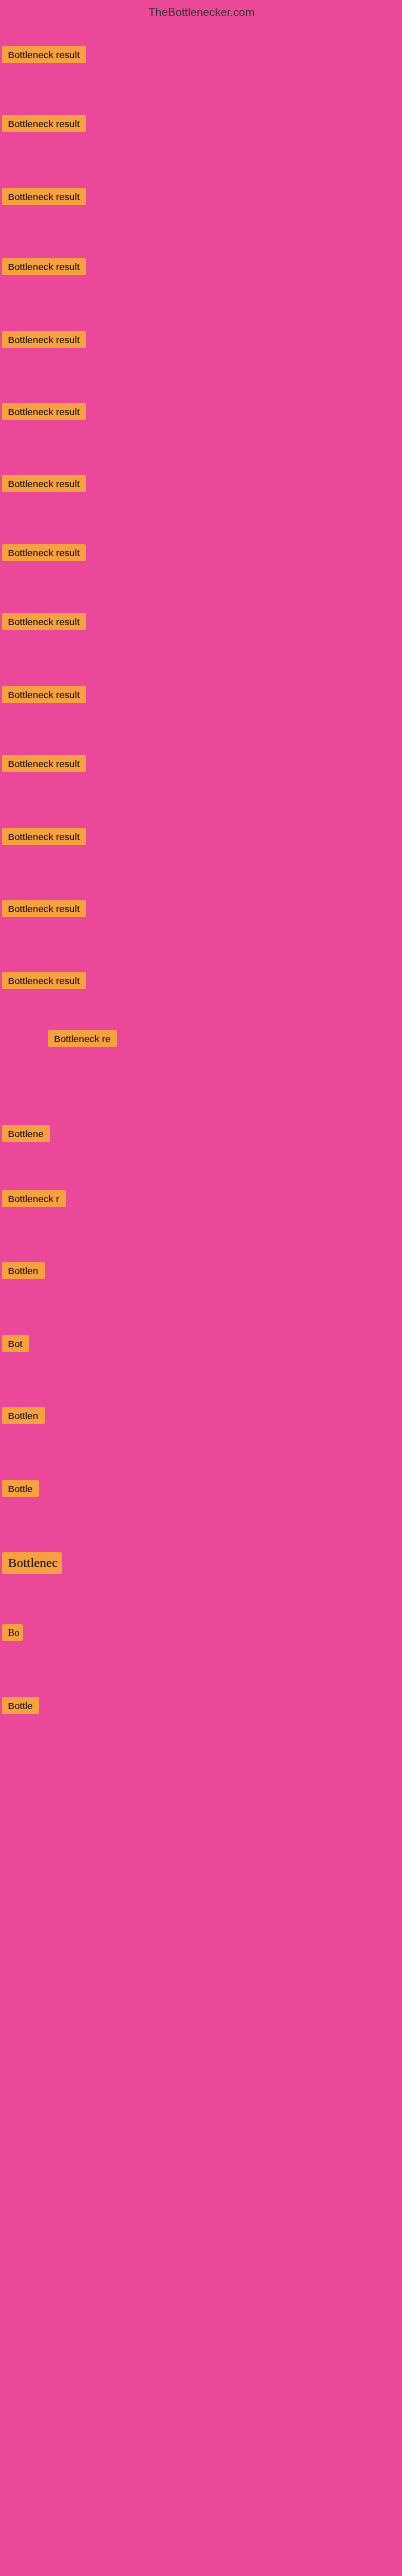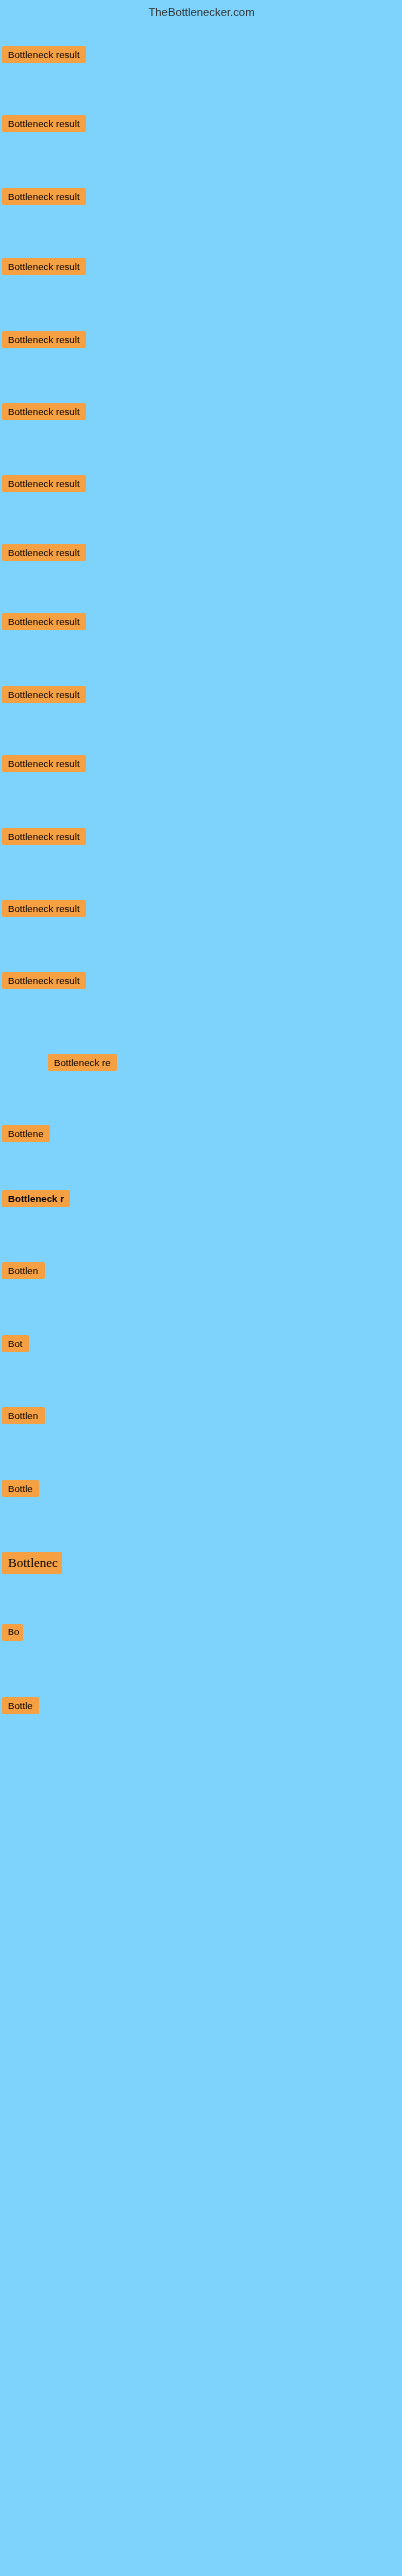--- a/index.html
+++ b/index.html
@@ -18,42 +18,42 @@
       text-align: center;
       font-size: 11.3px;
       color: #333;
       padding: 6.4px 0 3.2px 0;
       font-weight: normal;
     }
   </style>
 </head>
 <body>
 
-<div style="position: relative; width: 403px; min-height: 2576px; background-color: #7dd3fc;">
+<div style="position: relative; width: 403px; min-height: 2576px; background-color: #ec4899;">
 
   <div class="site-title">TheBottlenecker.com</div>
 
 <div style="position: absolute; top: 46px; left: 1.6px;"><span style="display: inline-block; background-color: rgb(245, 160, 66); color: rgb(0, 0, 0); font-size: 9.7px; padding: 3.2px 6.4px; border-radius: 1.6px; white-space: nowrap; overflow: hidden; max-width: 97px; font-family: Arial, sans-serif;">Bottleneck result</span></div>
     <div style="position: absolute; top: 115px; left: 1.6px;"><span style="display: inline-block; background-color: rgb(245, 160, 66); color: rgb(0, 0, 0); font-size: 9.7px; padding: 3.2px 6.4px; border-radius: 1.6px; white-space: nowrap; overflow: hidden; max-width: 97px; font-family: Arial, sans-serif;">Bottleneck result</span></div>
     <div style="position: absolute; top: 188px; left: 1.6px;"><span style="display: inline-block; background-color: rgb(245, 160, 66); color: rgb(0, 0, 0); font-size: 9.7px; padding: 3.2px 6.4px; border-radius: 1.6px; white-space: nowrap; overflow: hidden; max-width: 97px; font-family: Arial, sans-serif;">Bottleneck result</span></div>
     <div style="position: absolute; top: 258px; left: 1.6px;"><span style="display: inline-block; background-color: rgb(245, 160, 66); color: rgb(0, 0, 0); font-size: 9.7px; padding: 3.2px 6.4px; border-radius: 1.6px; white-space: nowrap; overflow: hidden; max-width: 97px; font-family: Arial, sans-serif;">Bottleneck result</span></div>
     <div style="position: absolute; top: 331px; left: 1.6px;"><span style="display: inline-block; background-color: rgb(245, 160, 66); color: rgb(0, 0, 0); font-size: 9.7px; padding: 3.2px 6.4px; border-radius: 1.6px; white-space: nowrap; overflow: hidden; max-width: 97px; font-family: Arial, sans-serif;">Bottleneck result</span></div>
     <div style="position: absolute; top: 403px; left: 1.6px;"><span style="display: inline-block; background-color: rgb(245, 160, 66); color: rgb(0, 0, 0); font-size: 9.7px; padding: 3.2px 6.4px; border-radius: 1.6px; white-space: nowrap; overflow: hidden; max-width: 97px; font-family: Arial, sans-serif;">Bottleneck result</span></div>
     <div style="position: absolute; top: 475px; left: 1.6px;"><span style="display: inline-block; background-color: rgb(245, 160, 66); color: rgb(0, 0, 0); font-size: 9.7px; padding: 3.2px 6.4px; border-radius: 1.6px; white-space: nowrap; overflow: hidden; max-width: 97px; font-family: Arial, sans-serif;">Bottleneck result</span></div>
     <div style="position: absolute; top: 544px; left: 1.6px;"><span style="display: inline-block; background-color: rgb(245, 160, 66); color: rgb(0, 0, 0); font-size: 9.7px; padding: 3.2px 6.4px; border-radius: 1.6px; white-space: nowrap; overflow: hidden; max-width: 97px; font-family: Arial, sans-serif;">Bottleneck result</span></div>
     <div style="position: absolute; top: 613px; left: 1.6px;"><span style="display: inline-block; background-color: rgb(245, 160, 66); color: rgb(0, 0, 0); font-size: 9.7px; padding: 3.2px 6.4px; border-radius: 1.6px; white-space: nowrap; overflow: hidden; max-width: 97px; font-family: Arial, sans-serif;">Bottleneck result</span></div>
     <div style="position: absolute; top: 686px; left: 1.6px;"><span style="display: inline-block; background-color: rgb(245, 160, 66); color: rgb(0, 0, 0); font-size: 9.7px; padding: 3.2px 6.4px; border-radius: 1.6px; white-space: nowrap; overflow: hidden; max-width: 97px; font-family: Arial, sans-serif;">Bottleneck result</span></div>
     <div style="position: absolute; top: 755px; left: 1.6px;"><span style="display: inline-block; background-color: rgb(245, 160, 66); color: rgb(0, 0, 0); font-size: 9.7px; padding: 3.2px 6.4px; border-radius: 1.6px; white-space: nowrap; overflow: hidden; max-width: 97px; font-family: Arial, sans-serif;">Bottleneck result</span></div>
     <div style="position: absolute; top: 828px; left: 1.6px;"><span style="display: inline-block; background-color: rgb(245, 160, 66); color: rgb(0, 0, 0); font-size: 9.7px; padding: 3.2px 6.4px; border-radius: 1.6px; white-space: nowrap; overflow: hidden; max-width: 97px; font-family: Arial, sans-serif;">Bottleneck result</span></div>
     <div style="position: absolute; top: 900px; left: 1.6px;"><span style="display: inline-block; background-color: rgb(245, 160, 66); color: rgb(0, 0, 0); font-size: 9.7px; padding: 3.2px 6.4px; border-radius: 1.6px; white-space: nowrap; overflow: hidden; max-width: 97px; font-family: Arial, sans-serif;">Bottleneck result</span></div>
     <div style="position: absolute; top: 972px; left: 1.6px;"><span style="display: inline-block; background-color: rgb(245, 160, 66); color: rgb(0, 0, 0); font-size: 9.7px; padding: 3.2px 6.4px; border-radius: 1.6px; white-space: nowrap; overflow: hidden; max-width: 95px; font-family: Arial, sans-serif;">Bottleneck result</span></div>
-    <div style="position: absolute; top: 1054px; left: 1.6px; padding-left: 46px;"><span style="display: inline-block; background-color: rgb(245, 160, 66); color: rgb(0, 0, 0); font-size: 9.7px; padding: 3.2px 6.4px; border-radius: 1.6px; white-space: nowrap; overflow: hidden; max-width: 72px; font-family: Arial, sans-serif;">Bottleneck re</span></div>
+    <div style="position: absolute; top: 1030px; left: 1.6px; padding-left: 46px;"><span style="display: inline-block; background-color: rgb(245, 160, 66); color: rgb(0, 0, 0); font-size: 9.7px; padding: 3.2px 6.4px; border-radius: 1.6px; white-space: nowrap; overflow: hidden; max-width: 72px; font-family: Arial, sans-serif;">Bottleneck re</span></div>
     <div style="position: absolute; top: 1117px; left: 1.6px;"><span style="display: inline-block; background-color: rgb(245, 160, 66); color: rgb(0, 0, 0); font-size: 9.7px; padding: 3.2px 6.4px; border-radius: 1.6px; white-space: nowrap; overflow: hidden; max-width: 56px; font-family: Arial, sans-serif; margin-top: 8px;">Bottlene</span></div>
-    <div style="position: absolute; top: 1190px; left: 1.6px; font-weight: bold;"><span style="display: inline-block; background-color: rgb(245, 160, 66); color: rgb(0, 0, 0); font-size: 9.7px; padding: 3.2px 6.4px; border-radius: 1.6px; white-space: nowrap; overflow: hidden; max-width: 68px; font-family: Arial, sans-serif;">Bottleneck r</span></div>
+    <div style="position: absolute; top: 1190px; left: 1.6px;"><span style="display: inline-block; background-color: rgb(245, 160, 66); color: rgb(0, 0, 0); font-size: 9.7px; padding: 3.2px 6.4px; border-radius: 1.6px; white-space: nowrap; overflow: hidden; max-width: 68px; font-family: Arial, sans-serif;">Bottleneck r</span></div>
     <div style="position: absolute; top: 1262px; left: 1.6px;"><span style="display: inline-block; background-color: rgb(245, 160, 66); color: rgb(0, 0, 0); font-size: 9.7px; padding: 3.2px 6.4px; border-radius: 1.6px; white-space: nowrap; overflow: hidden; max-width: 48px; font-family: Arial, sans-serif;">Bottlen</span></div>
     <div style="position: absolute; top: 1335px; left: 1.6px;"><span style="display: inline-block; background-color: rgb(245, 160, 66); color: rgb(0, 0, 0); font-size: 9.7px; padding: 3.2px 6.4px; border-radius: 1.6px; white-space: nowrap; overflow: hidden; max-width: 28px; font-family: Arial, sans-serif; text-align: right;">Bot</span></div>
     <div style="position: absolute; top: 1407px; left: 1.6px;"><span style="display: inline-block; background-color: rgb(245, 160, 66); color: rgb(0, 0, 0); font-size: 9.7px; padding: 3.2px 6.4px; border-radius: 1.6px; white-space: nowrap; overflow: hidden; max-width: 48px; font-family: Arial, sans-serif;">Bottlen</span></div>
     <div style="position: absolute; top: 1480px; left: 1.6px;"><span style="display: inline-block; background-color: rgb(245, 160, 66); color: rgb(0, 0, 0); font-size: 9.7px; padding: 3.2px 6.4px; border-radius: 1.6px; white-space: nowrap; overflow: hidden; max-width: 42px; font-family: Arial, sans-serif;">Bottle</span></div>
     <div style="position: absolute; top: 1552px; left: 1.6px;"><span style="display: inline-block; background-color: rgb(245, 160, 66); color: rgb(0, 0, 0); font-size: 13px; padding: 3.2px 6.4px; border-radius: 1.6px; white-space: nowrap; overflow: hidden; max-width: 60px; font-family: Liberation Serif, serif;">Bottlenec</span></div>
-    <div style="position: absolute; top: 1624px; left: 1.6px;"><span style="display: inline-block; background-color: rgb(245, 160, 66); color: rgb(0, 0, 0); font-size: 9.7px; padding: 3.2px 6.4px; border-radius: 1.6px; white-space: nowrap; overflow: hidden; max-width: 21px; font-family: Liberation Mono, monospace;">Bo</span></div>
+    <div style="position: absolute; top: 1624px; left: 1.6px;"><span style="display: inline-block; background-color: rgb(245, 160, 66); color: rgb(0, 0, 0); font-size: 9.7px; padding: 3.2px 6.4px; border-radius: 1.6px; white-space: nowrap; overflow: hidden; max-width: 21px; font-family: Liberation Serif, serif;">Bo</span></div>
     <div style="position: absolute; top: 1697px; left: 1.6px;"><span style="display: inline-block; background-color: rgb(245, 160, 66); color: rgb(0, 0, 0); font-size: 9.7px; padding: 3.2px 6.4px; border-radius: 1.6px; white-space: nowrap; overflow: hidden; max-width: 42px; font-family: Arial, sans-serif;">Bottle</span></div>
   </div>
 
 
 </body></html>

